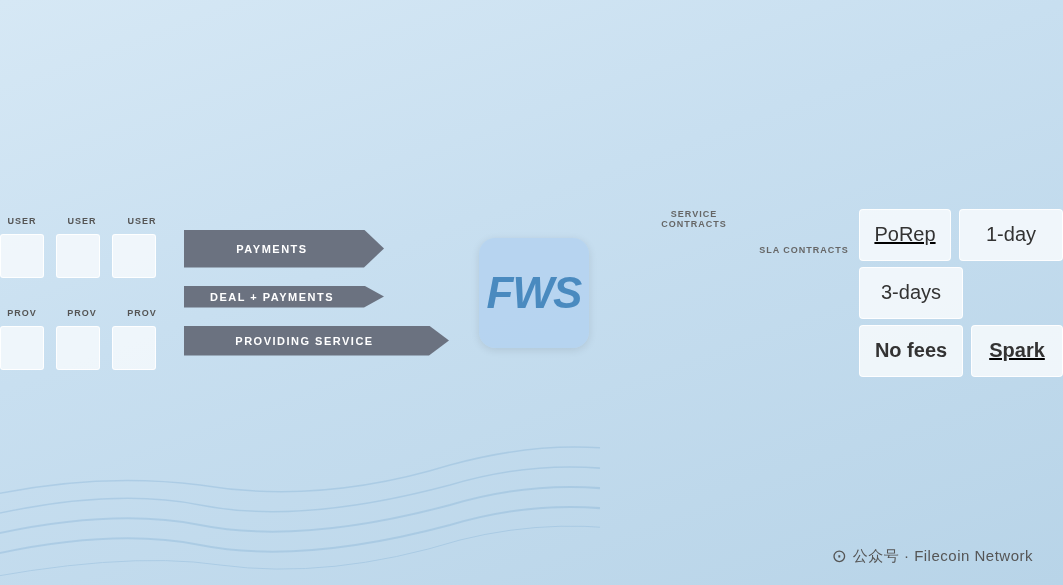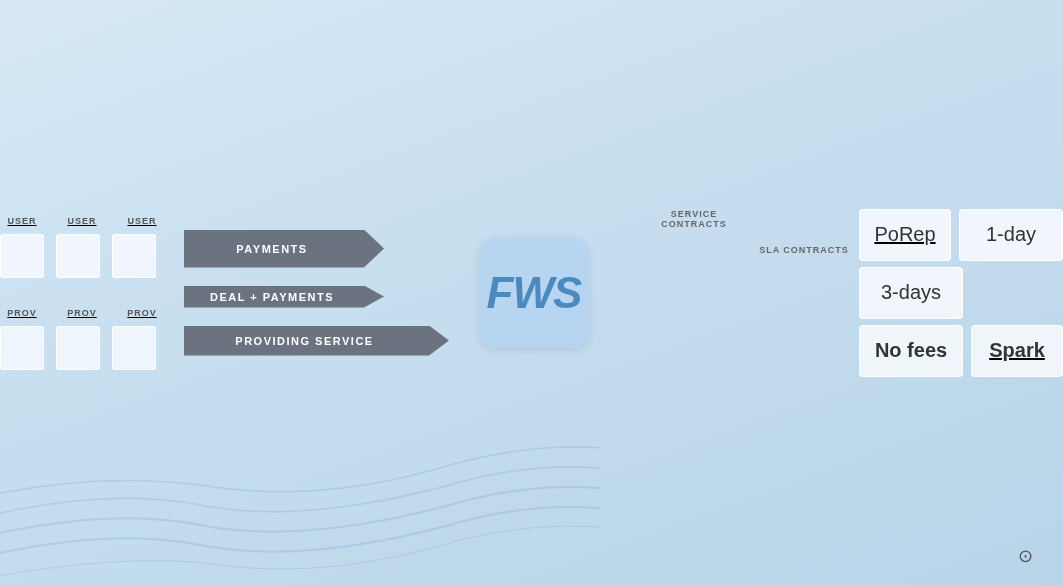--- a/index.html
+++ b/index.html
@@ -34,21 +34,20 @@
     .entity-group {
       display: flex;
       flex-direction: column;
       gap: 4px;
     }
 
     .entity-labels {
       display: flex;
       gap: 16px;
       margin-bottom: 4px;
-      text-decoration: underline;
     }
 
     .entity-label {
       font-size: 9px;
       font-weight: 700;
       color: #555;
       letter-spacing: 1px;
       text-transform: uppercase;
       width: 44px;
       text-align: center;
@@ -356,13 +355,14 @@
         </div>
       </div>
 
     </div>
   </div>
 
 </div>
 
 <div class="footer-watermark">
   <span class="wechat-icon">⊙</span>
+  <span class="watermark-text">公众号 · Filecoin Network</span>
 </div>
 
 </body></html>

